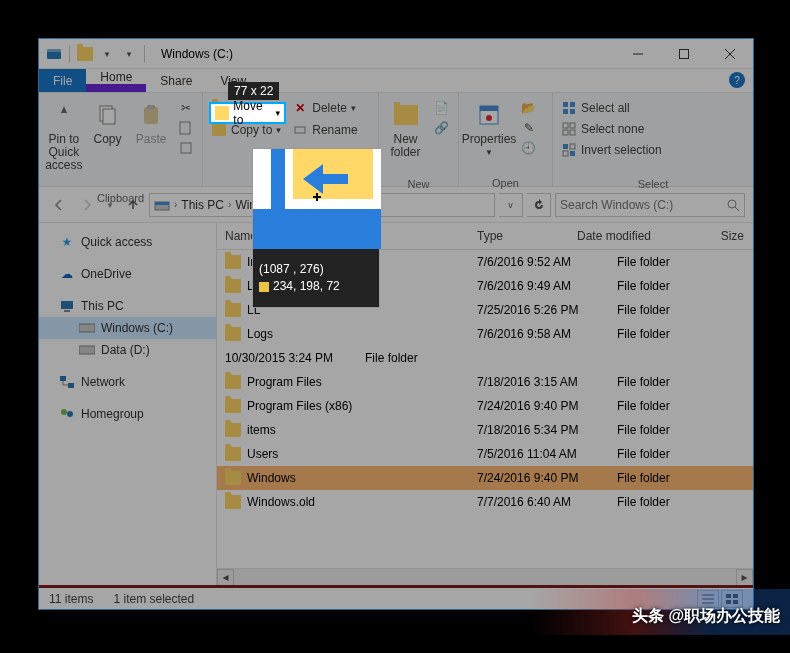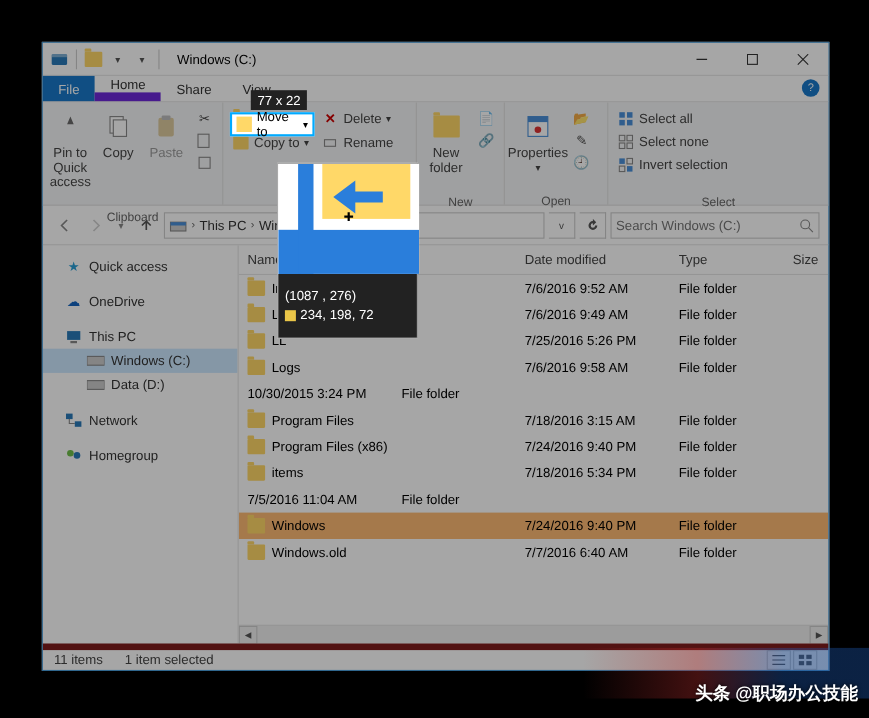--- a/index.html
+++ b/index.html
@@ -51,37 +51,37 @@
 .col-size { flex: 1; text-align: right; }
 .list-body { flex: 1; overflow: auto; }
 .row { display: flex; align-items: center; padding: 2px 0; }
 .row.sel { background: #fdba74; }
 .row .col { padding: 3px 8px; display: flex; align-items: center; gap: 6px; }
 .fico { width: 16px; height: 14px; background: #ffd868; border-radius: 1px; position: relative; }
 .fico::before { content: ""; position: absolute; top: -3px; left: 0; width: 6px; height: 3px; background: #ffd868; border-radius: 1px 1px 0 0; }
 .hscroll { height: 17px; border-top: 1px solid #e5e5e5; display: flex; align-items: center; background: #f0f0f0; }
 .hscroll-btn { width: 17px; height: 17px; display: flex; align-items: center; justify-content: center; color: #555; background: #f0f0f0; border: 1px solid #ccc; }
 .hscroll-track { flex: 1; height: 17px; }
-.statusbar { height: 24px; border-top: 6px solid #7f1d1d; display: flex; align-items: center; padding: 0 10px; gap: 20px; color: #444; }
+.statusbar { height: 24px; border-top: 3px solid #7f1d1d; display: flex; align-items: center; padding: 0 10px; gap: 20px; color: #444; }
 .status-right { margin-left: auto; display: flex; gap: 2px; }
 .view-btn { width: 22px; height: 18px; border: 1px solid #ccc; display: flex; align-items: center; justify-content: center; }
 
 
 .moveto-highlight { position: absolute; left: 209px; top: 102px; width: 77px; height: 22px; border: 2px solid #00aaff; background: #fff; display: flex; align-items: center; gap: 4px; padding: 0 4px; z-index: 3; }
 .moveto-highlight .fico2 { width: 16px; height: 14px; background: #ffd868; position: relative; }
 .size-badge { position: absolute; left: 228px; top: 82px; background: #222; color: #fff; padding: 2px 6px; font-size: 12px; z-index: 3; }
 
 
 .magnifier { position: absolute; left: 252px; top: 148px; width: 128px; border: 1px solid #999; background: #fff; z-index: 3; }
 .mag-img { width: 128px; height: 100px; background: #fff; position: relative; overflow: hidden; }
 .mag-info { background: #222; color: #fff; padding: 12px 6px; font-size: 11px; line-height: 1.4; }
 .mag-swatch { display: inline-block; width: 10px; height: 10px; background: #eac648; vertical-align: middle; margin-right: 4px; }
 
 
-.watermark { position: absolute; right: 10px; bottom: 12px; color: #fff; font-size: 16px; z-index: 4; font-weight: bold; text-shadow: 0 0 4px #000; }
+.watermark { position: absolute; right: 10px; bottom: 26px; color: #fff; font-size: 16px; z-index: 4; font-weight: bold; text-shadow: 0 0 4px #000; }
 .watermark-bg { position: absolute; right: 0; bottom: 18px; width: 260px; height: 46px; z-index: 2; opacity: 0.35; background: linear-gradient(90deg, transparent, #c03030 40%, #2060c0 70%); font-style: italic; }
 
 svg { display: block; }
 </style>
 </head>
 <body>
 
 <div class="window">
 
   <div class="titlebar">
@@ -423,22 +423,22 @@
               </svg>
             </span>
             <span>Homegroup</span>
           </div>
       </div>
     </div>
 
     <div class="list">
       <div class="list-header">
         <div class="col col-name">Name</div>
+        <div class="col col-type">Type</div>
         <div class="col col-date">Date modified</div>
-        <div class="col col-type">Type</div>
         <div class="col col-size">Size</div>
       </div>
       <div class="list-body" id="list-body">
           <div class="row">
             <div class="col col-name">
               <span class="fico"></span>
               <span>Intel</span>
             </div>
             <div class="col col-date">7/6/2016 9:52 AM</div>
             <div class="col col-type">File folder</div>
@@ -497,20 +497,24 @@
           <div class="row">
             <div class="col col-name">
               <span class="fico"></span>
               <span>items</span>
             </div>
             <div class="col col-date">7/18/2016 5:34 PM</div>
             <div class="col col-type">File folder</div>
             <div class="col col-size"></div>
           </div>
           <div class="row">
+            <div class="col col-name">
+              <span class="fico"></span>
+              <span>Users</span>
+            </div>
             <div class="col col-date">7/5/2016 11:04 AM</div>
             <div class="col col-type">File folder</div>
             <div class="col col-size"></div>
           </div>
           <div class="row sel">
             <div class="col col-name">
               <span class="fico"></span>
               <span>Windows</span>
             </div>
             <div class="col col-date">7/24/2016 9:40 PM</div>

